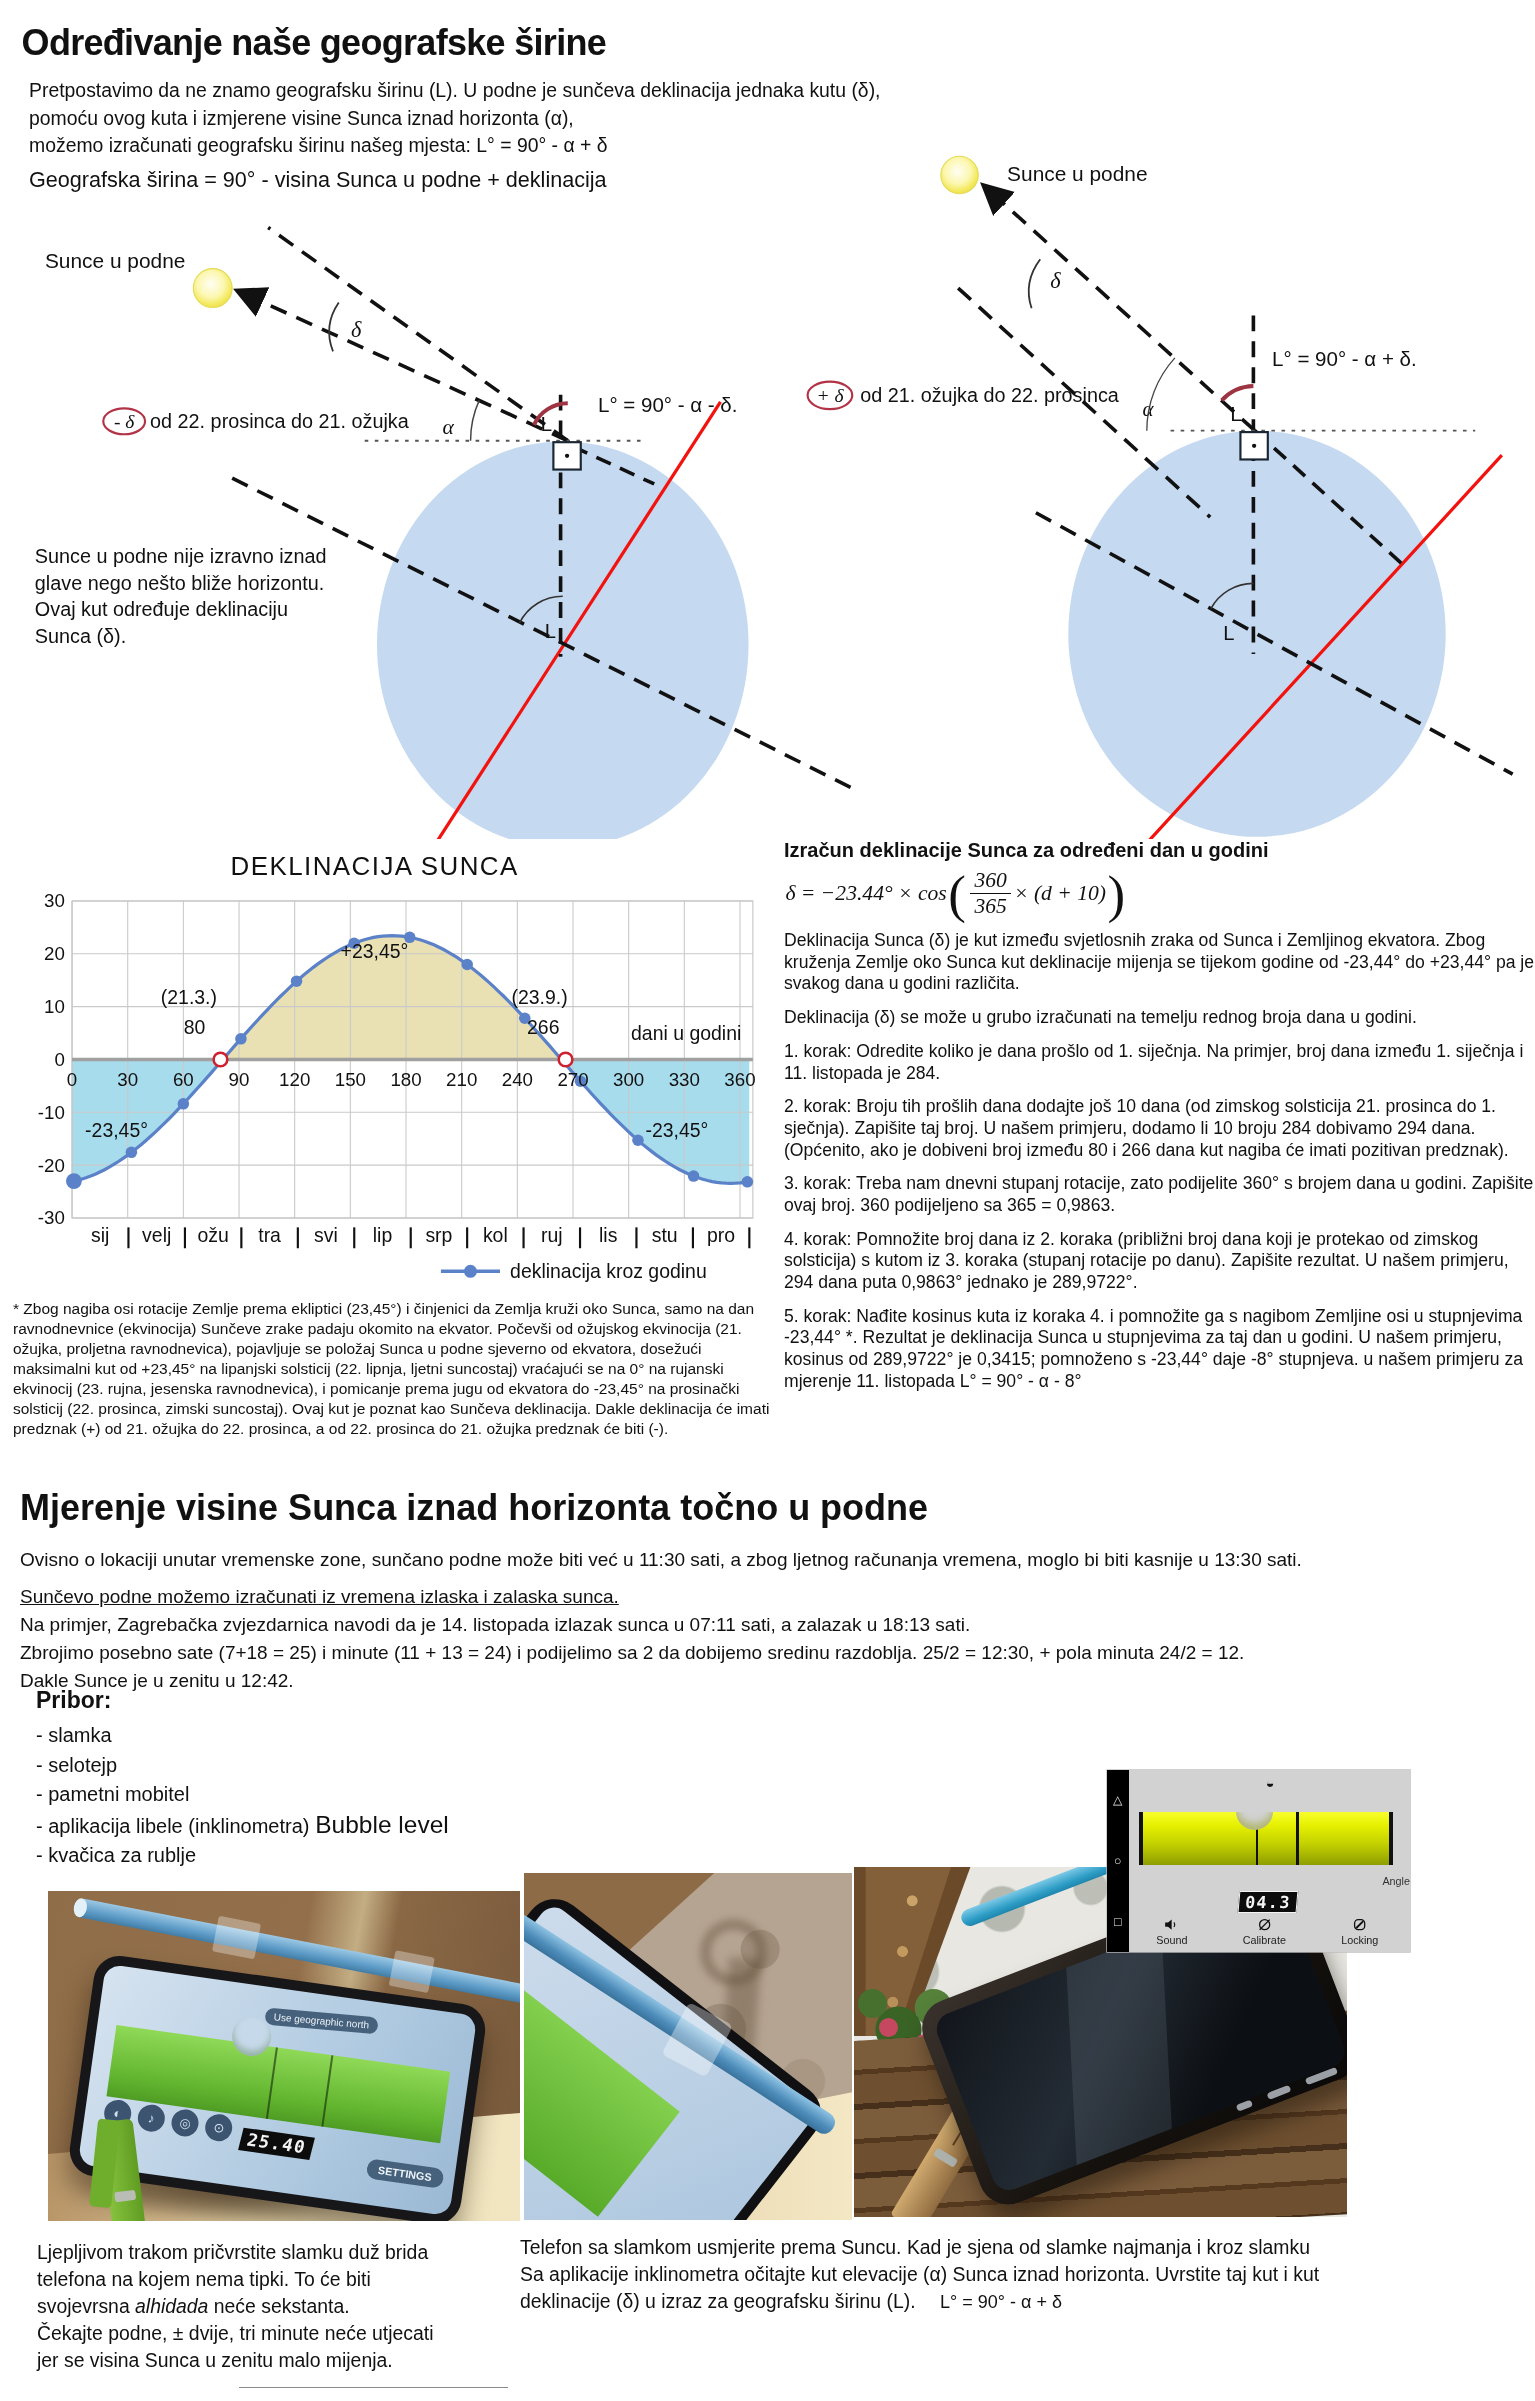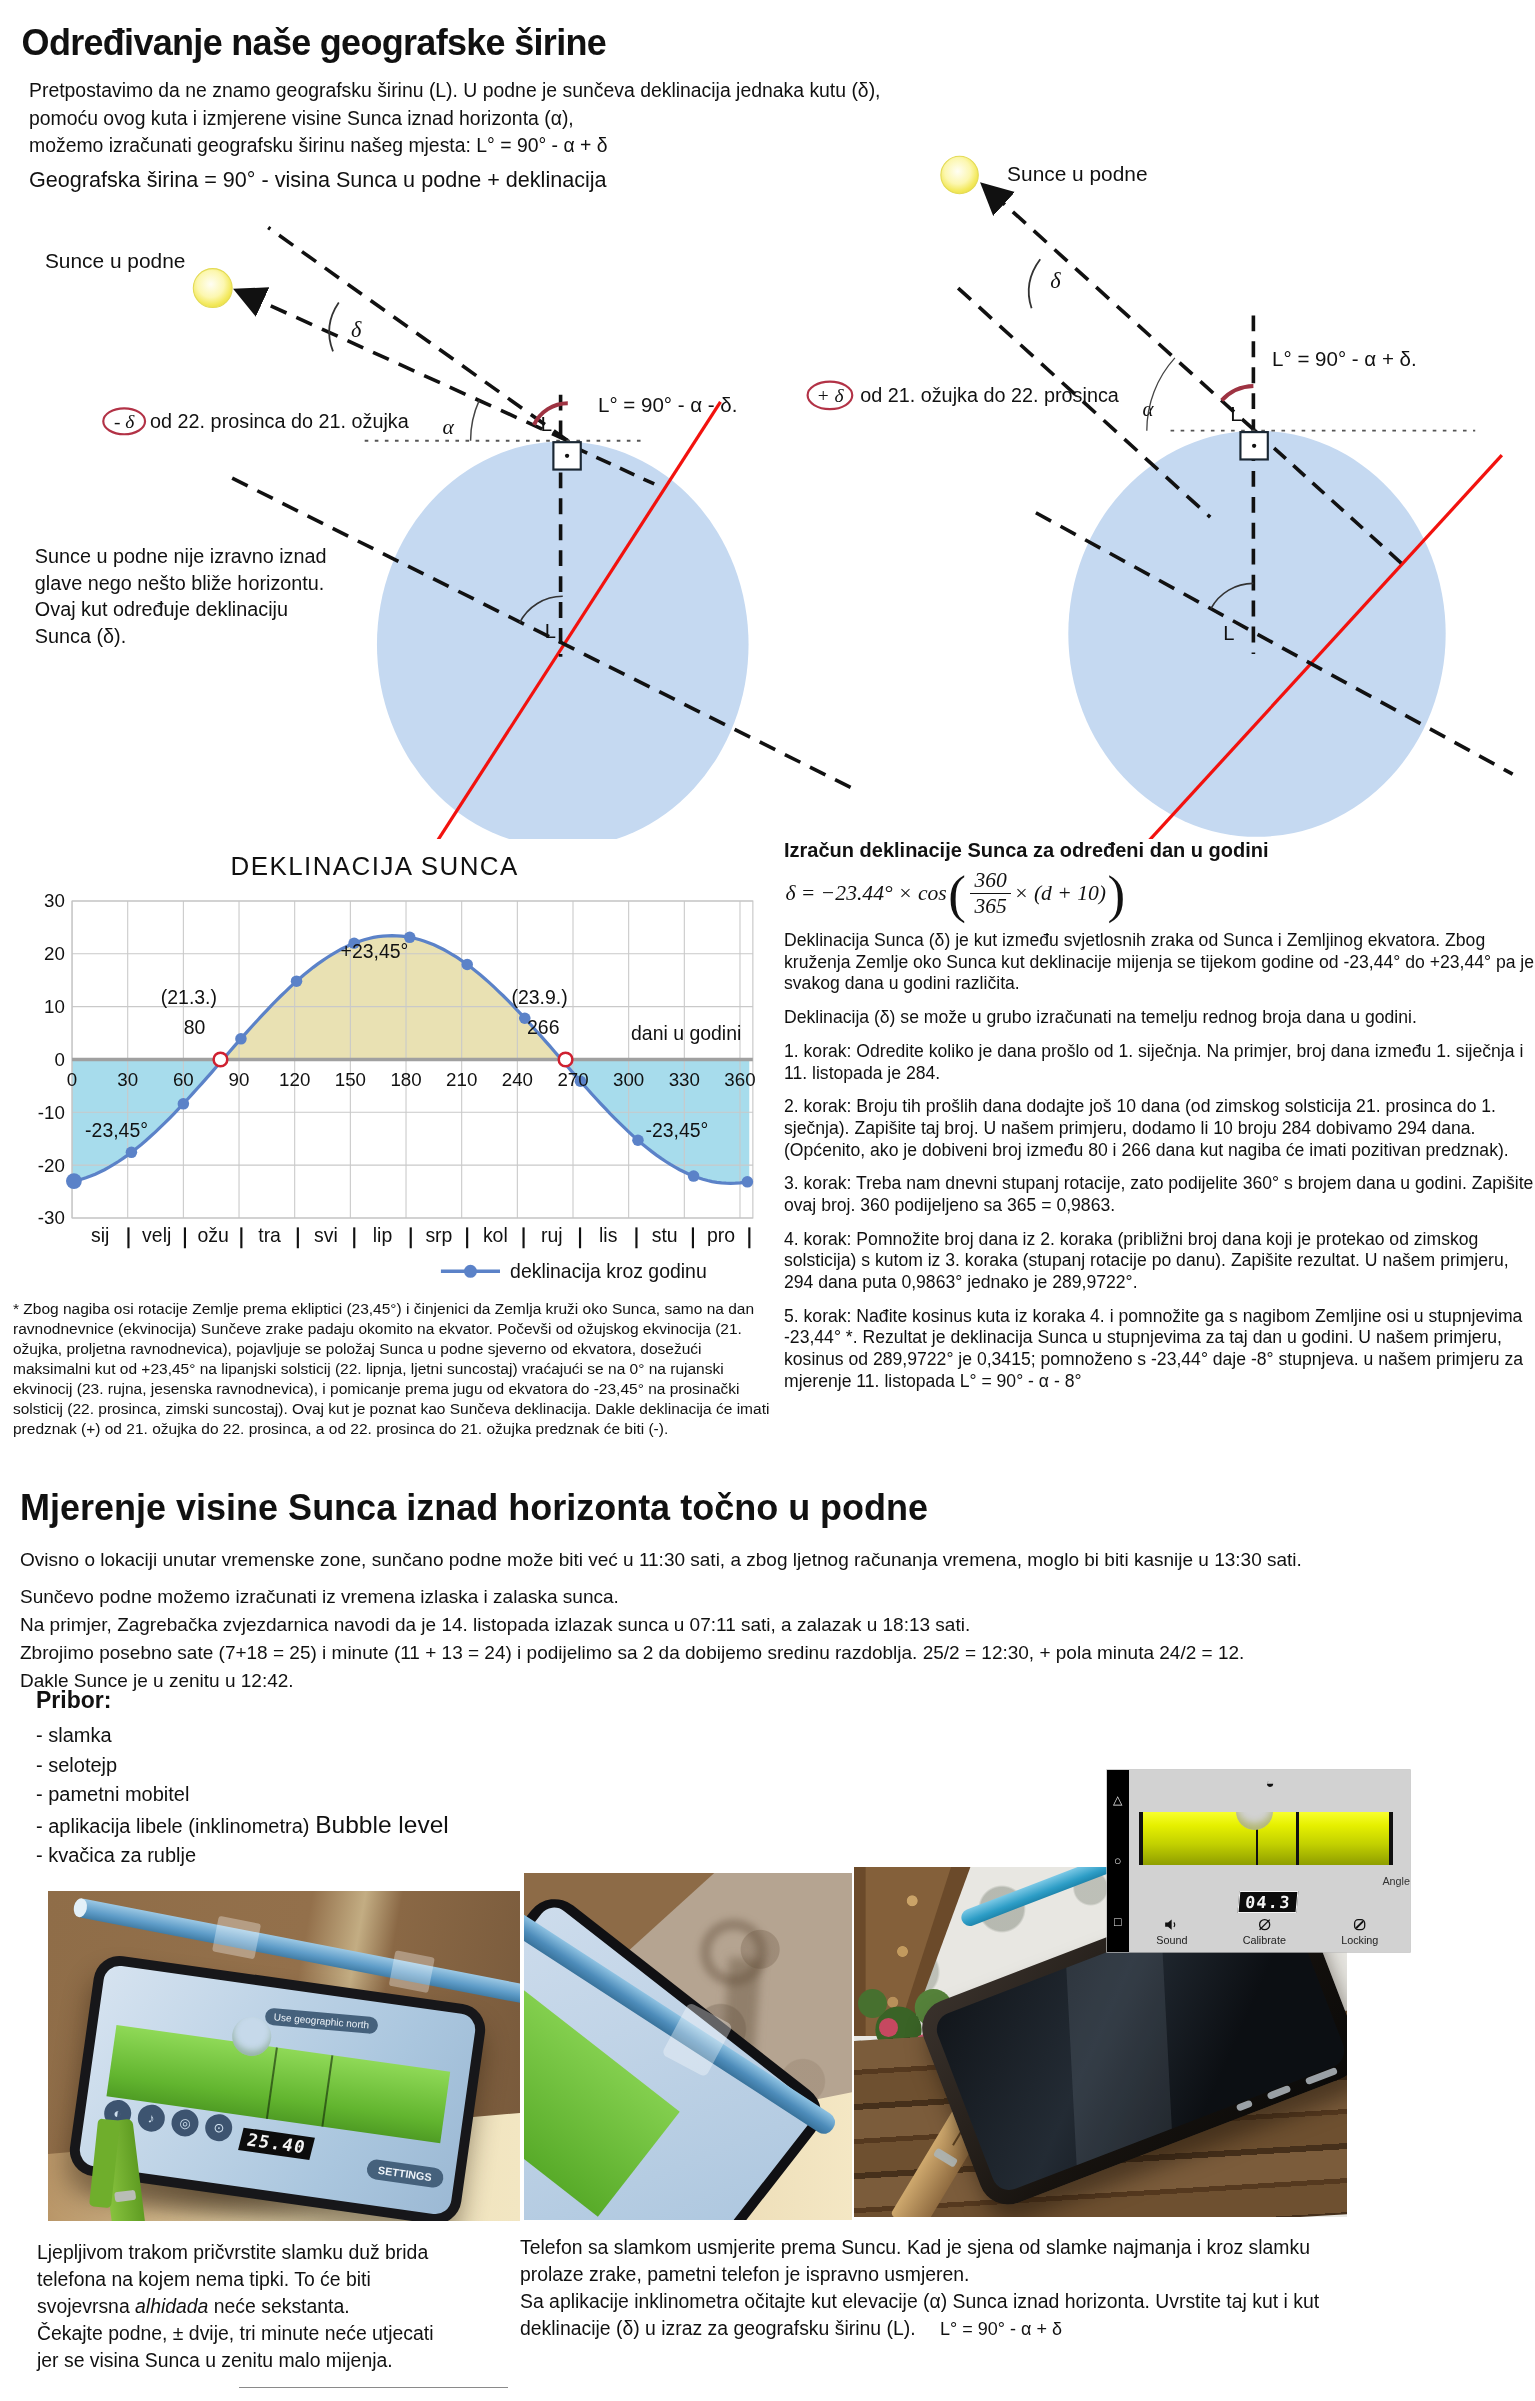--- a/index.html
+++ b/index.html
@@ -26,21 +26,21 @@
   .formula-row .paren{font-size:53px;font-weight:300;font-style:normal;line-height:50px;margin:0 1.4px;}
   .frac{display:inline-flex;flex-direction:column;text-align:center;line-height:21.6px;margin:0 2.9px;}
   .frac .top{border-bottom:1.4px solid #111;padding:0 4.3px 1.4px 4.3px;}
   .frac .bot{padding-top:1.4px;}
   
   #footnote{left:13px;top:1299px;width:762px;font-size:15.5px;line-height:20px;}
   
   #section2{left:20px;top:1487px;width:1510px;}
   #section2 h2{font-size:36px;margin-bottom:17px;}
   #section2 .s2-line{font-size:19px;line-height:28px;}
-  #section2 .gap{margin-top:8.6px;}
+  #section2 .gap{margin-top:8.6px;text-decoration:underline;}
   
   #pribor{left:36px;top:1687px;}
   #pribor h3{font-size:23px;margin-bottom:7.2px;}
   #pribor .item{font-size:20px;line-height:29.5px;}
   #pribor .bigapp{font-size:24.5px;margin-left:5.8px;}
   
   .photo{position:absolute;overflow:hidden;}
   #photo1{left:48px;top:1891px;width:472px;height:330px;
           background:linear-gradient(100deg,#8f6d48 0%,#93704b 50%,#c3ad83 60%,#8a6845 67%,#77593b 100%);}
   #photo1 .floor{position:absolute;left:0;bottom:0;width:100%;height:108px;
@@ -500,20 +500,19 @@
 
   <div id="cap-left" class="abs">
     <div>Ljepljivom trakom pričvrstite slamku duž brida</div>
     <div>telefona na kojem nema tipki. To će biti</div>
     <div><span>svojevrsna </span><i>alhidada</i><span> neće sekstanta.</span></div>
     <div>Čekajte podne, ± dvije, tri minute neće utjecati</div>
     <div>jer se visina Sunca u zenitu malo mijenja.</div>
   </div>
   <div id="cap-right" class="abs">
     <div>Telefon sa slamkom usmjerite prema Suncu. Kad je sjena od slamke najmanja i kroz slamku</div>
-    <div>prolaze zrake, pametni telefon je ispravno usmjeren.</div>
     <div>Sa aplikacije inklinometra očitajte kut elevacije (α) Sunca iznad horizonta. Uvrstite taj kut i kut</div>
     <div><span>deklinacije (δ) u izraz za geografsku širinu (L).</span><span class="formula-tail">L° = 90° - α + δ</span></div>
   </div>
   <div id="divider" class="abs"></div>
 
 </div>
 
 
 </body></html>

